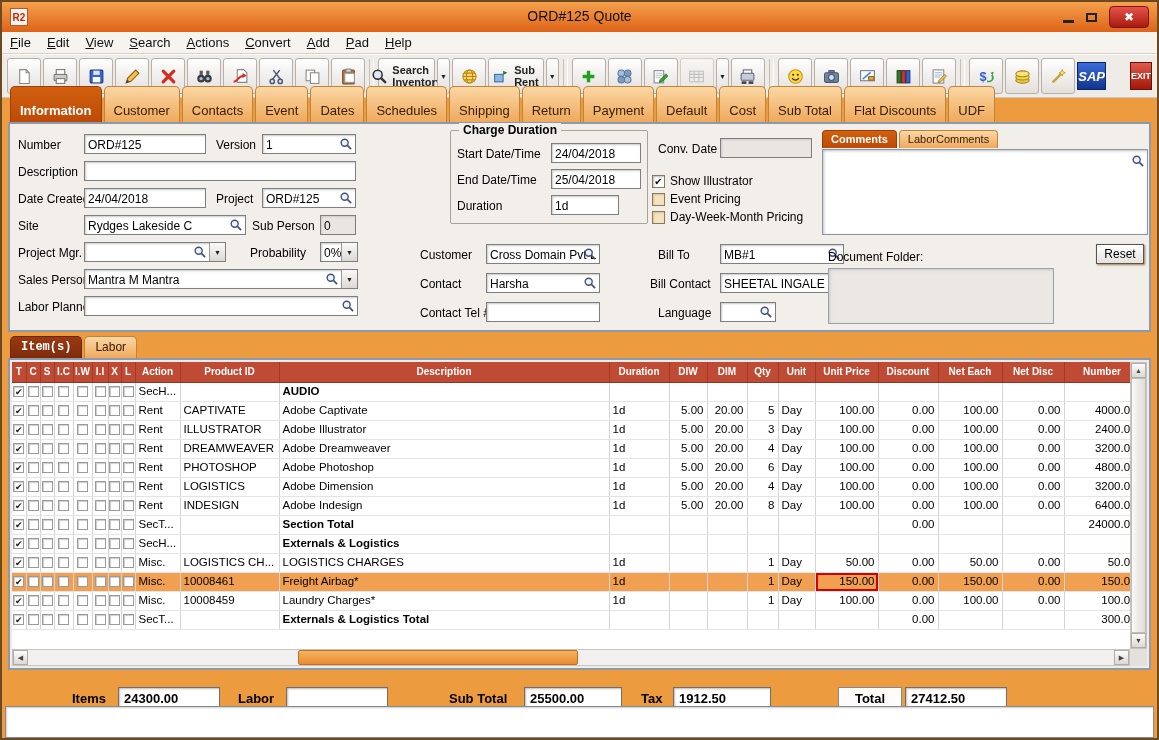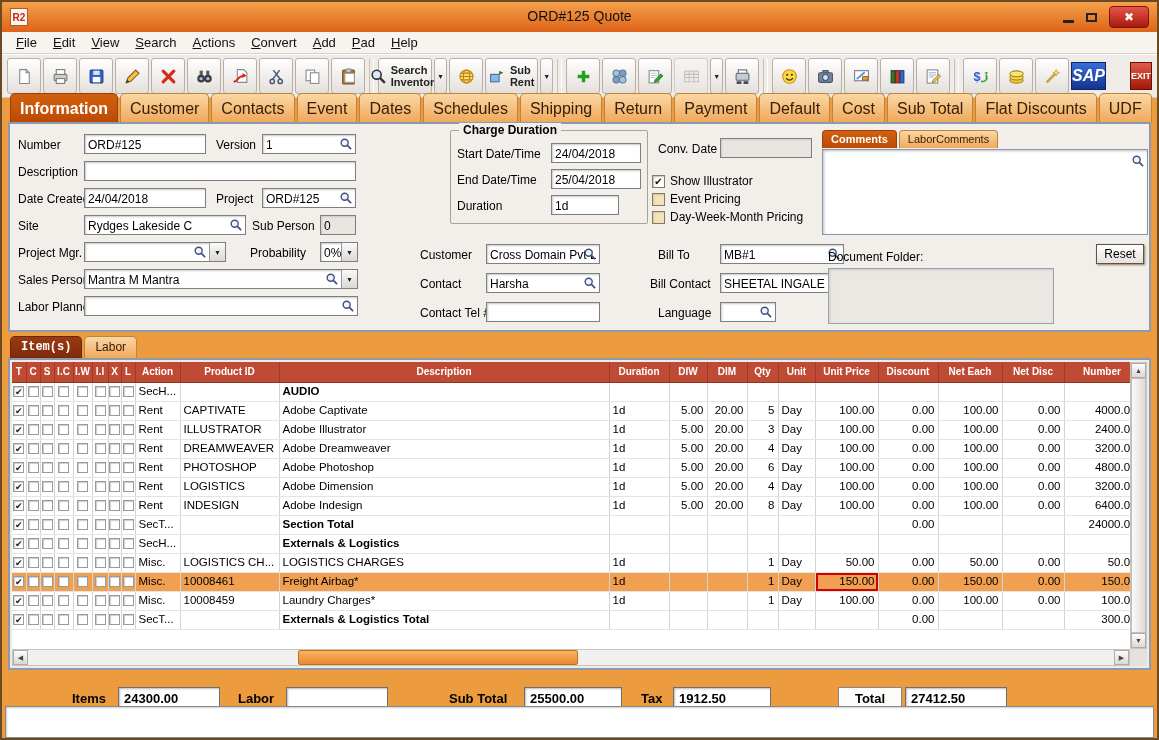--- a/index.html
+++ b/index.html
@@ -10,39 +10,39 @@
   
   .titlebar{position:absolute;left:0;top:0;right:0;height:30px;background:linear-gradient(#F5A14B,#DE6318);}
   .app-icon{position:absolute;left:8px;top:6px;width:18px;height:18px;background:#f8f6f2;border:1px solid #b25a2a;color:#cc2200;font-weight:bold;font-size:10px;display:flex;align-items:center;justify-content:center;}
   .title-text{position:absolute;left:0;right:0;top:6px;text-align:center;font-size:14px;color:#111;}
   .win-controls{position:absolute;right:8px;top:4px;display:flex;align-items:center;gap:12px;}
   .glyph-min{display:block;width:11px;height:3px;background:#222;margin-top:8px;}
   .glyph-max{display:block;width:11px;height:9px;border:2px solid #222;background:transparent;}
   .btn-close{width:40px;height:22px;background:linear-gradient(#e5544a,#a81a0e);border:1px solid #7d140b;border-radius:4px;color:#fff;font-size:12px;display:flex;align-items:center;justify-content:center;cursor:pointer;}
 
   
-  .menubar{position:absolute;top:30px;left:0;right:0;height:22px;background:#F7F3EF;border-bottom:1px solid #d8d0c8;display:flex;align-items:center;padding-left:6px;}
+  .menubar{position:absolute;top:30px;left:0;right:0;height:22px;background:#F7F3EF;border-bottom:1px solid #d8d0c8;display:flex;align-items:center;}
   .menu-item{padding:2px 8px;font-size:13px;color:#111;cursor:default;}
   .menu-item::first-letter{text-decoration:underline;}
 
   
   .toolbar{position:absolute;top:52px;left:0;right:0;height:44px;background:#EFEBE7;border-top:1px solid #fff;border-bottom:1px solid #cfc8c0;display:flex;align-items:center;padding:0 5px;gap:2px;}
   .tb-btn{height:36px;min-width:34px;display:flex;align-items:center;justify-content:center;background:linear-gradient(#ffffff,#e3dfdb);border:1px solid #b8b0a8;border-radius:3px;cursor:pointer;}
   .tb-wide{padding:0 5px;gap:4px;}
   .tb-lbl{font-size:11px;font-weight:bold;line-height:1.1;max-width:50px;color:#222;}
   .tb-drop{min-width:13px;width:13px;font-size:7px;color:#222;}
   .tb-sep{width:7px;height:34px;border-left:1px solid #c8c0b8;border-right:1px solid #fff;margin:0 2px;}
   .tb-dis{opacity:.5;}
   .tb-ico{display:flex;align-items:center;}
-  .sap-btn{margin-left:auto;width:40px;height:28px;background:linear-gradient(#3a6bd8,#12348e);border:1px solid #0d2566;color:#fff;font-weight:bold;font-style:italic;font-size:16px;display:flex;align-items:center;justify-content:center;cursor:pointer;}
+  .sap-btn{margin-left:auto;width:40px;height:28px;background:linear-gradient(#3a6bd8,#12348e);border:1px solid #0d2566;color:#fff;font-weight:bold;font-style:italic;font-size:13px;display:flex;align-items:center;justify-content:center;cursor:pointer;}
   .exit-btn{margin-left:22px;width:32px;height:28px;background:linear-gradient(#e05a4a,#a01808);border:1px solid #6d0f05;color:#fff;font-weight:bold;font-size:9px;display:flex;align-items:center;justify-content:center;cursor:pointer;}
 
   
   .main-tabs{position:absolute;top:98px;left:8px;right:4px;height:22px;display:flex;gap:2px;align-items:flex-end;}
-  .tab{padding:6px 9px 4px;font-size:16px;border:1px solid #C08438;border-bottom:none;border-radius:5px 5px 0 0;background:linear-gradient(#FBD7A4,#EFA95C);color:#3a2008;white-space:nowrap;cursor:pointer;}
+  .tab{padding:16px 9px 4px;font-size:13px;border:1px solid #C08438;border-bottom:none;border-radius:5px 5px 0 0;background:linear-gradient(#FBD7A4,#EFA95C);color:#3a2008;white-space:nowrap;cursor:pointer;}
   .tab.sel{background:linear-gradient(#D2600F,#BC4A06);color:#fff;font-weight:bold;border-color:#9a3f06;}
 
   
   .info-panel{position:absolute;top:120px;left:6px;right:6px;height:210px;background:#F2EFEA;border:2px solid #8A9BB0;}
   .lbl{position:absolute;font-size:12px;color:#000;white-space:nowrap;}
   .fld{position:absolute;height:20px;background:#fff;border:1px solid #7f7f7f;box-shadow:inset 1px 1px 2px #c9c9c9;}
   .fld input{border:none;outline:none;width:100%;height:100%;font-size:12px;background:transparent;padding:0 3px;color:#000;}
   .fld.gray{background:#E9E6E2;}
   .mag{position:absolute;right:2px;top:2px;width:14px;height:14px;cursor:pointer;}
   .mag.shift{right:18px;}

